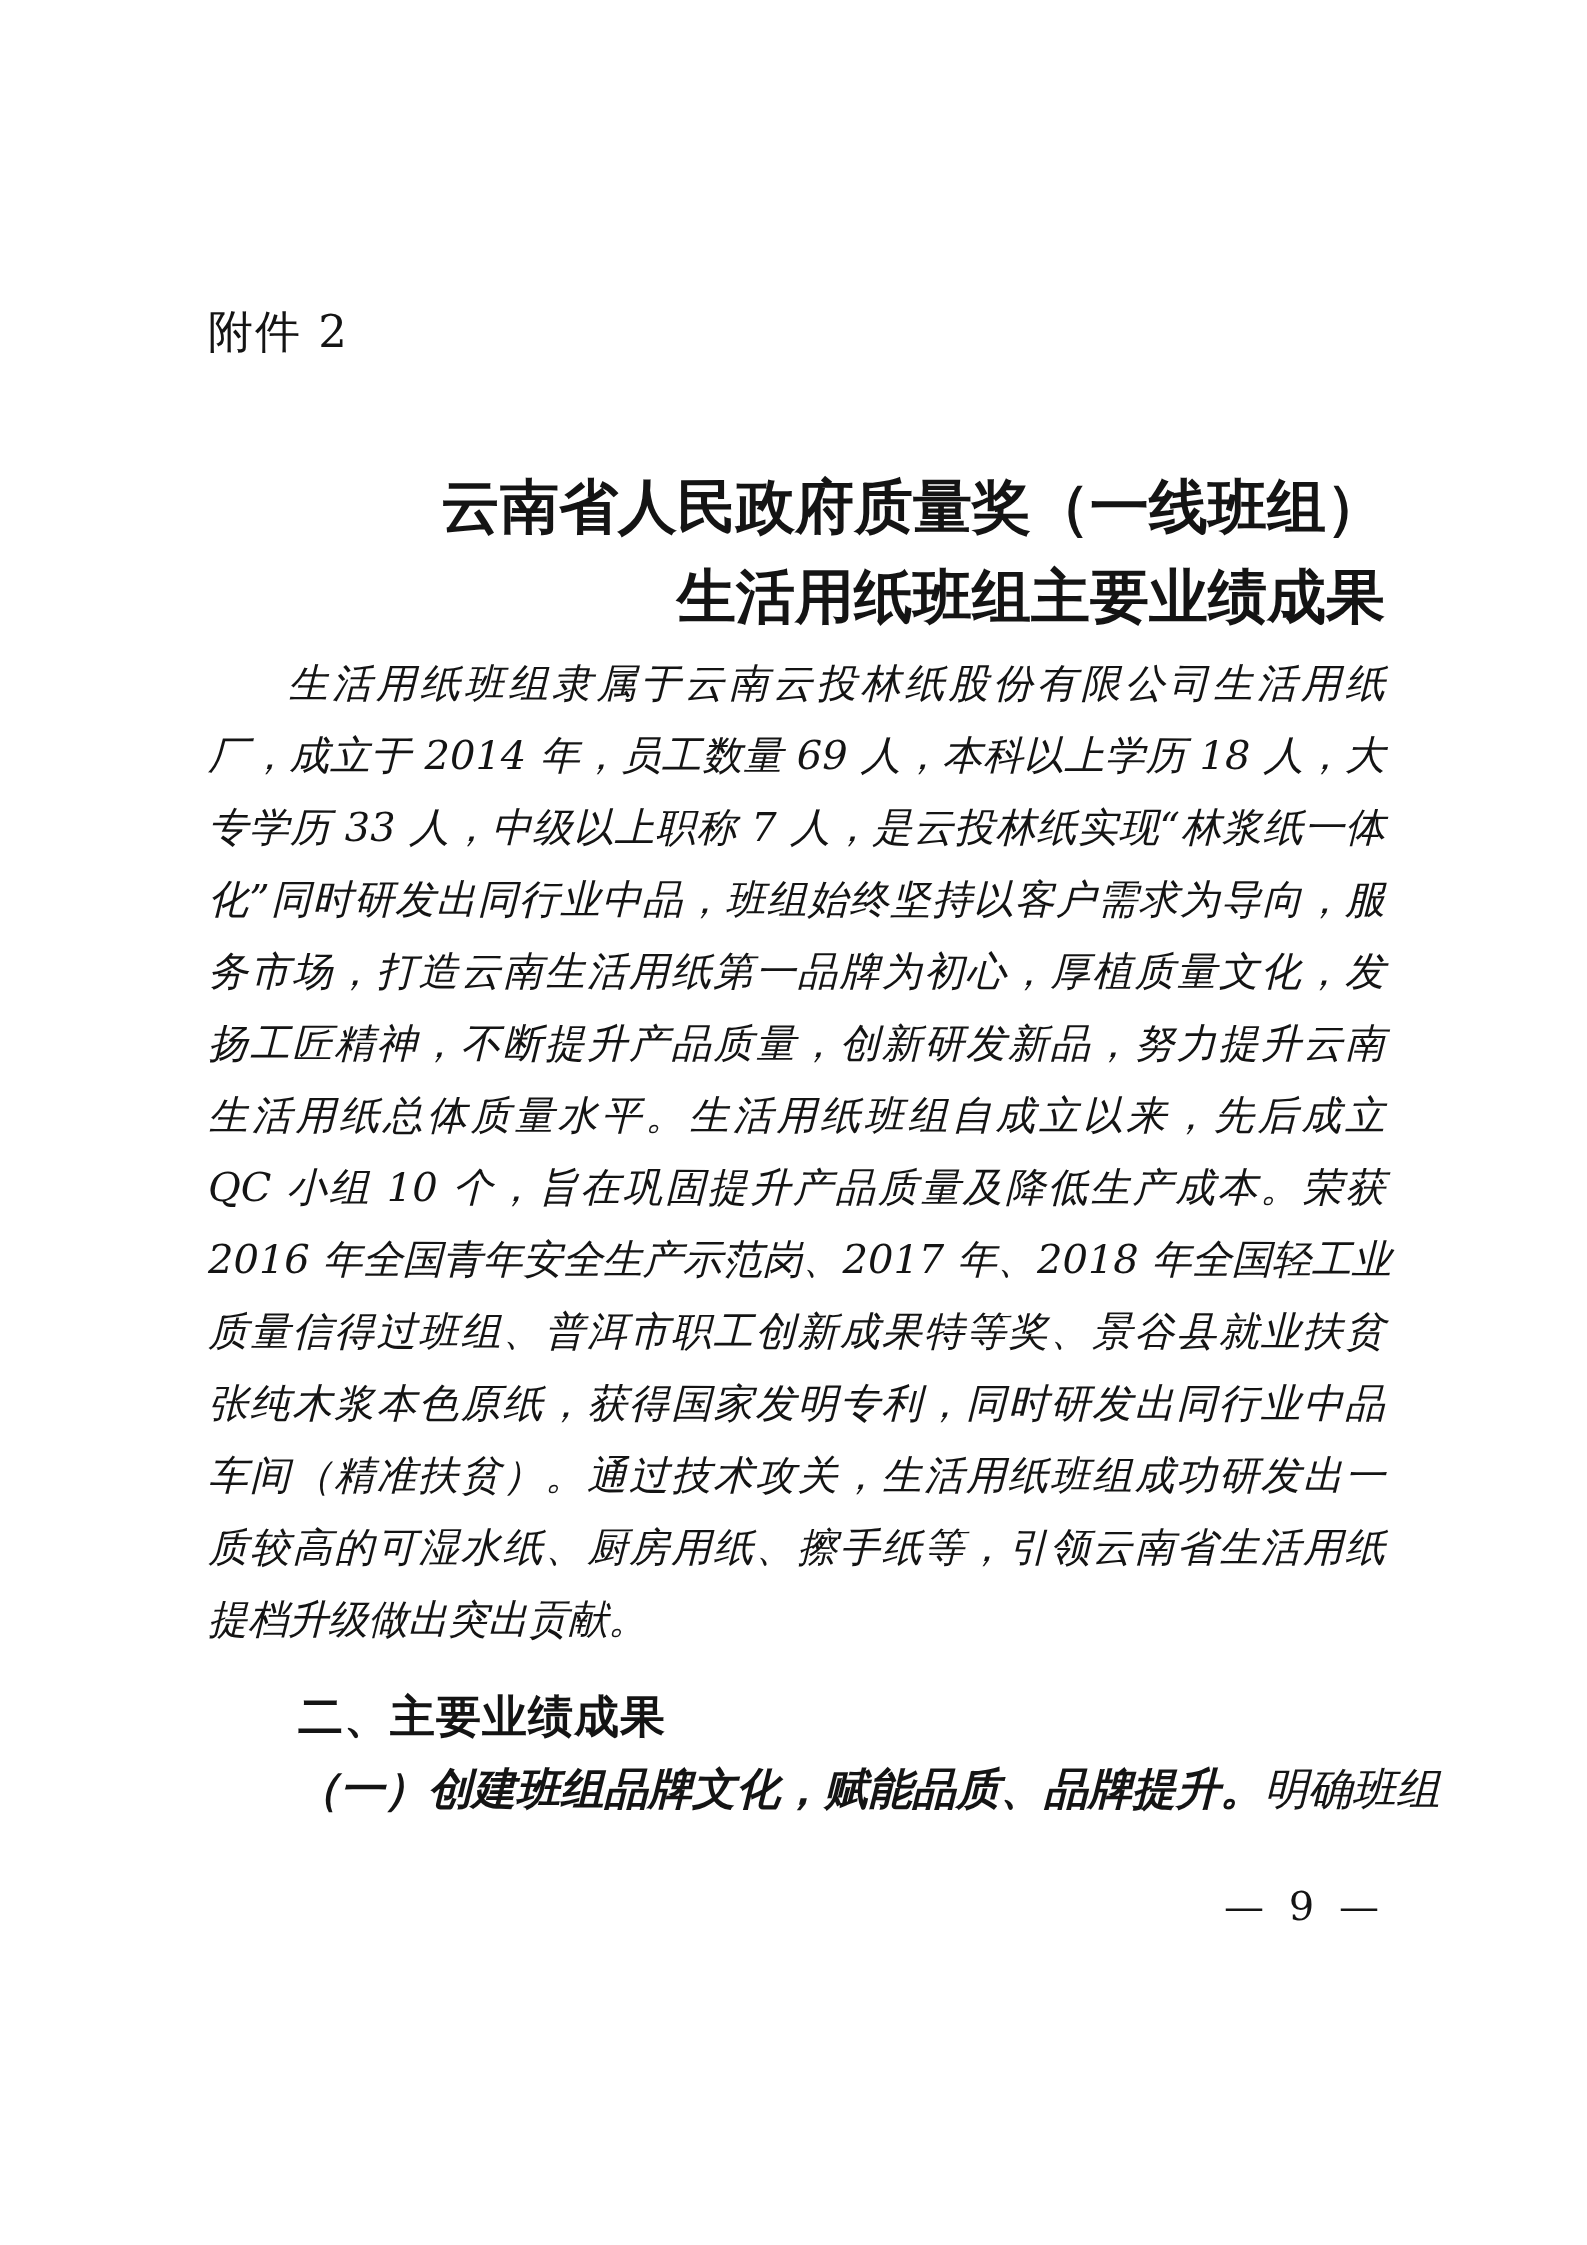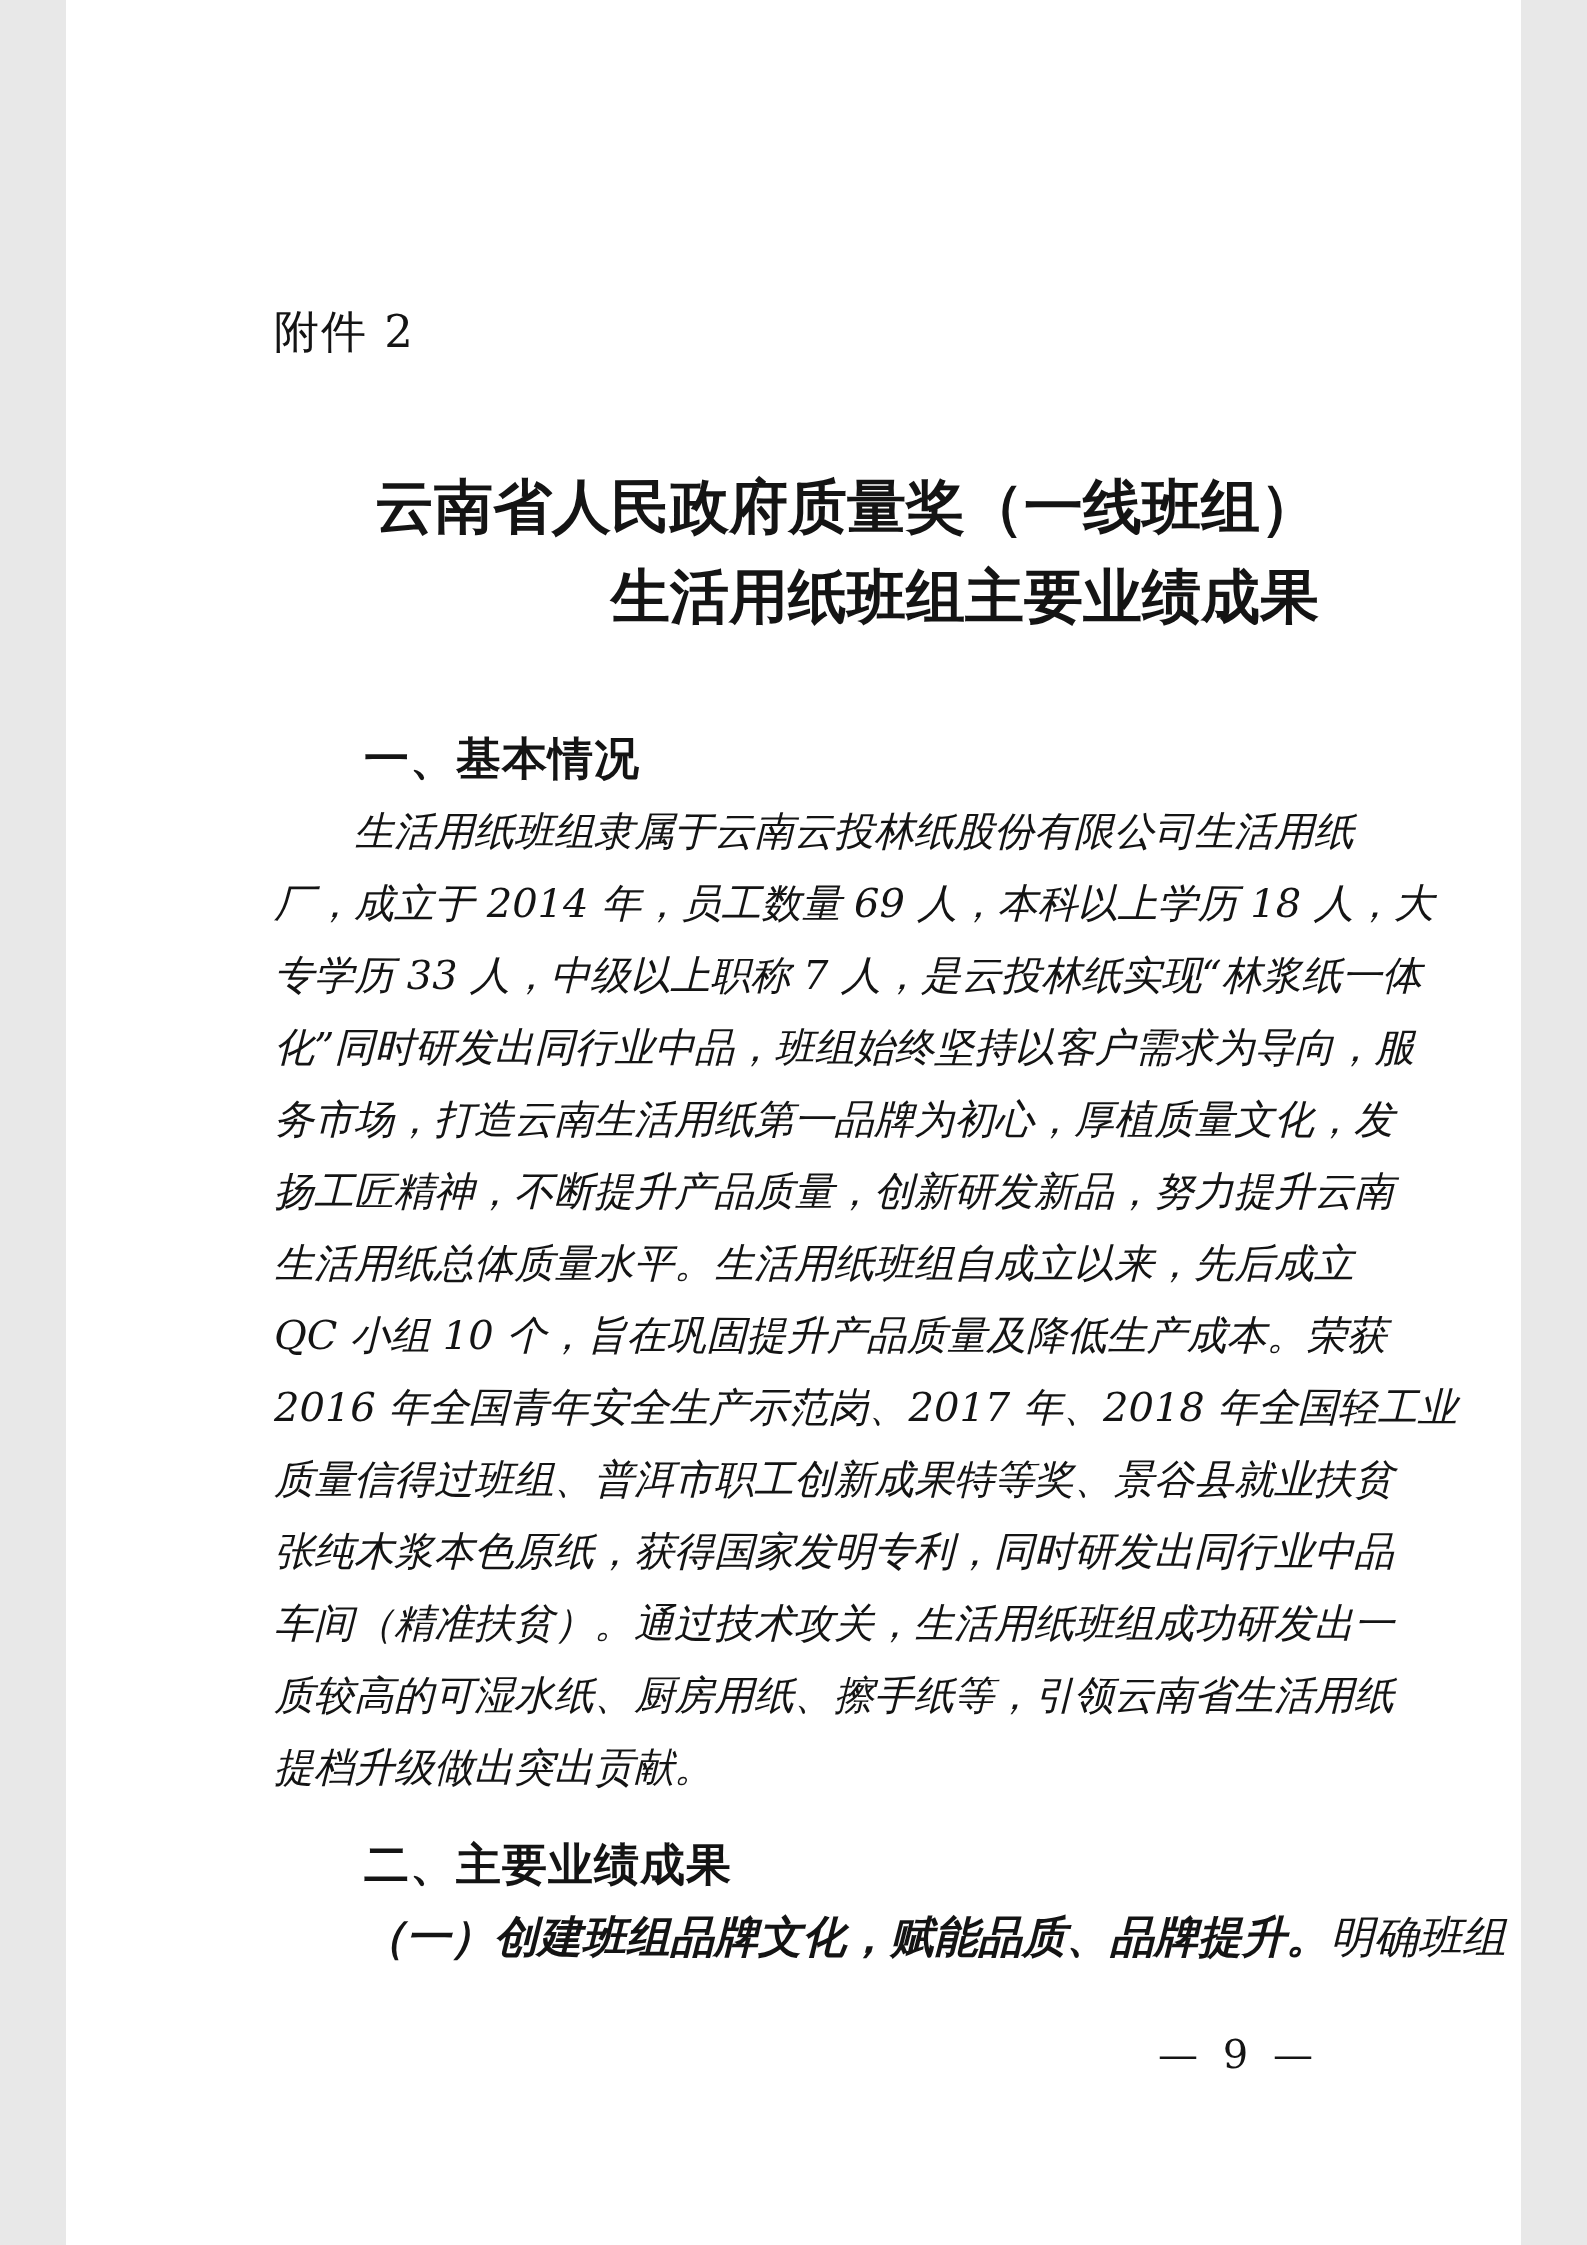--- a/index.html
+++ b/index.html
@@ -2,21 +2,21 @@
 <html><head>
 <meta charset="utf-8">
 <style>
   html, body {
     margin: 0;
     padding: 0;
     background: #e8e8e8;
   }
   .page {
     position: relative;
-    width: 1455px;
+    width: 1587px;
     height: 2245px;
     margin: 0 auto;
     background: #ffffff;
     overflow: hidden;
     box-sizing: border-box;
     padding: 302px 202px 0 208px;
     color: #141414;
     font-family: "DejaVu Serif", "Liberation Serif", serif;
   }
   .attachment-label {
@@ -92,21 +92,20 @@
 
 <div class="page">
 
   <div class="attachment-label">附件 2</div>
 
   <div class="doc-title">
     <div>云南省人民政府质量奖（一线班组）</div>
     <div>生活用纸班组主要业绩成果</div>
   </div>
 
-  <div class="section-heading first">一、基本情况</div>
 
   <div class="body-block">
     <div class="body-line first-line">生活用纸班组隶属于云南云投林纸股份有限公司生活用纸</div>
     <div class="body-line">厂，成立于 2014 年，员工数量 69 人，本科以上学历 18 人，大</div>
     <div class="body-line">专学历 33 人，中级以上职称 7 人，是云投林纸实现“林浆纸一体</div>
     <div class="body-line">化”同时研发出同行业中品，班组始终坚持以客户需求为导向，服</div>
     <div class="body-line">务市场，打造云南生活用纸第一品牌为初心，厚植质量文化，发</div>
     <div class="body-line">扬工匠精神，不断提升产品质量，创新研发新品，努力提升云南</div>
     <div class="body-line">生活用纸总体质量水平。生活用纸班组自成立以来，先后成立</div>
     <div class="body-line">QC 小组 10 个，旨在巩固提升产品质量及降低生产成本。荣获</div>

